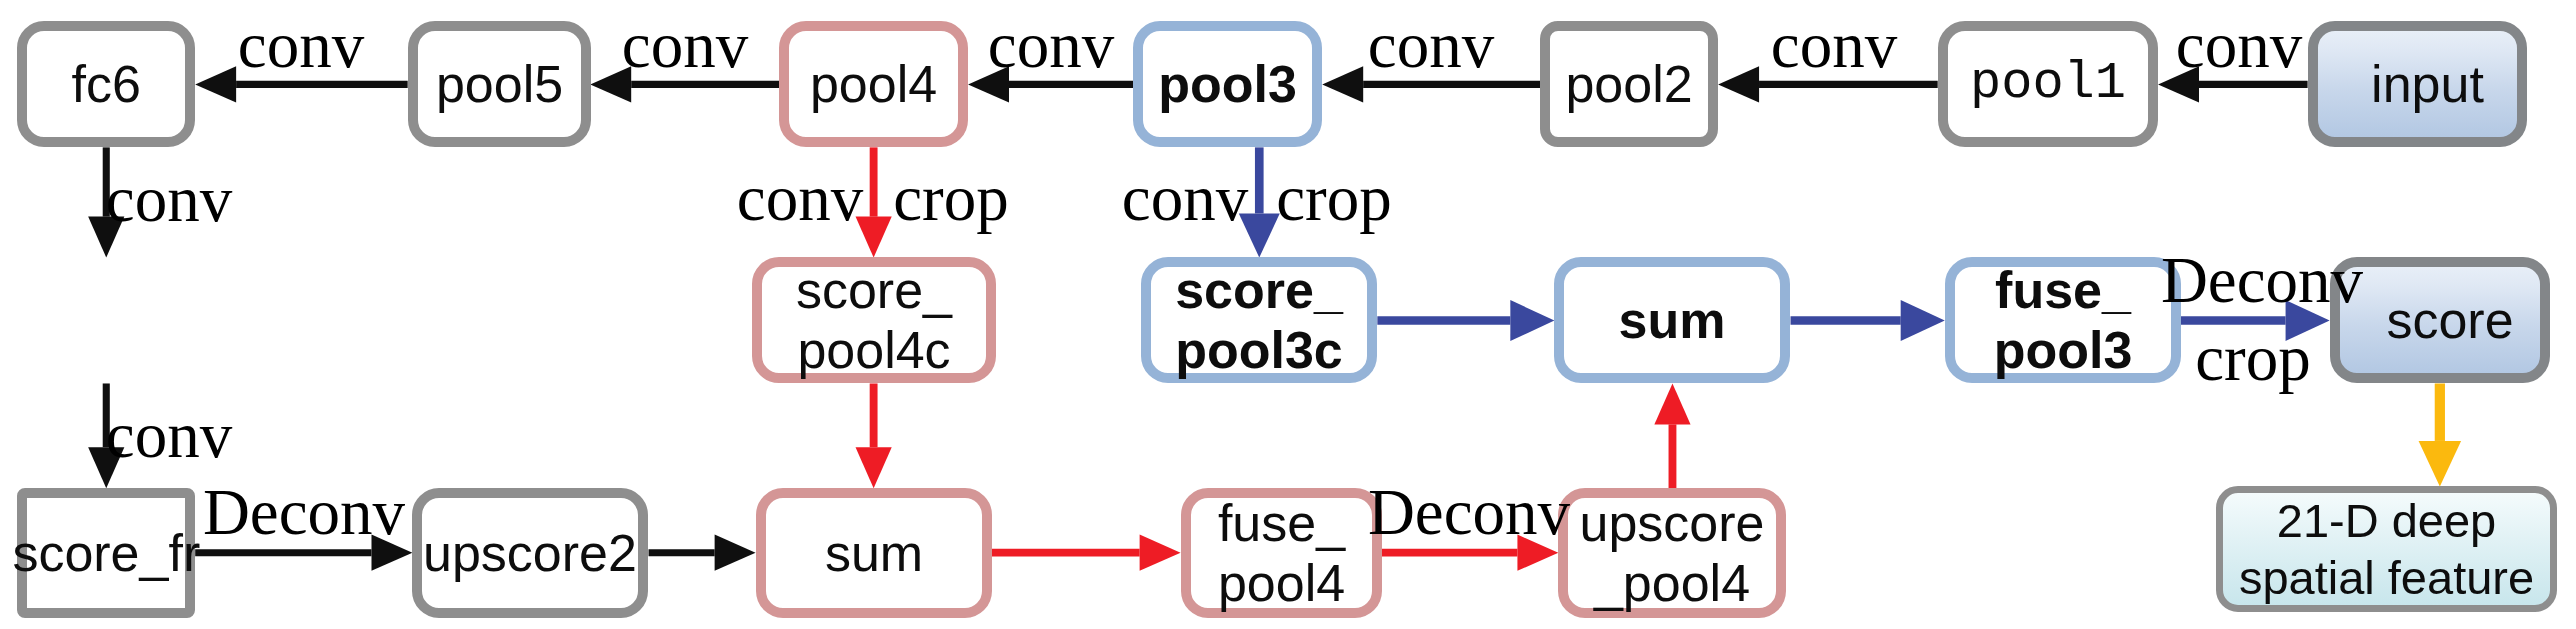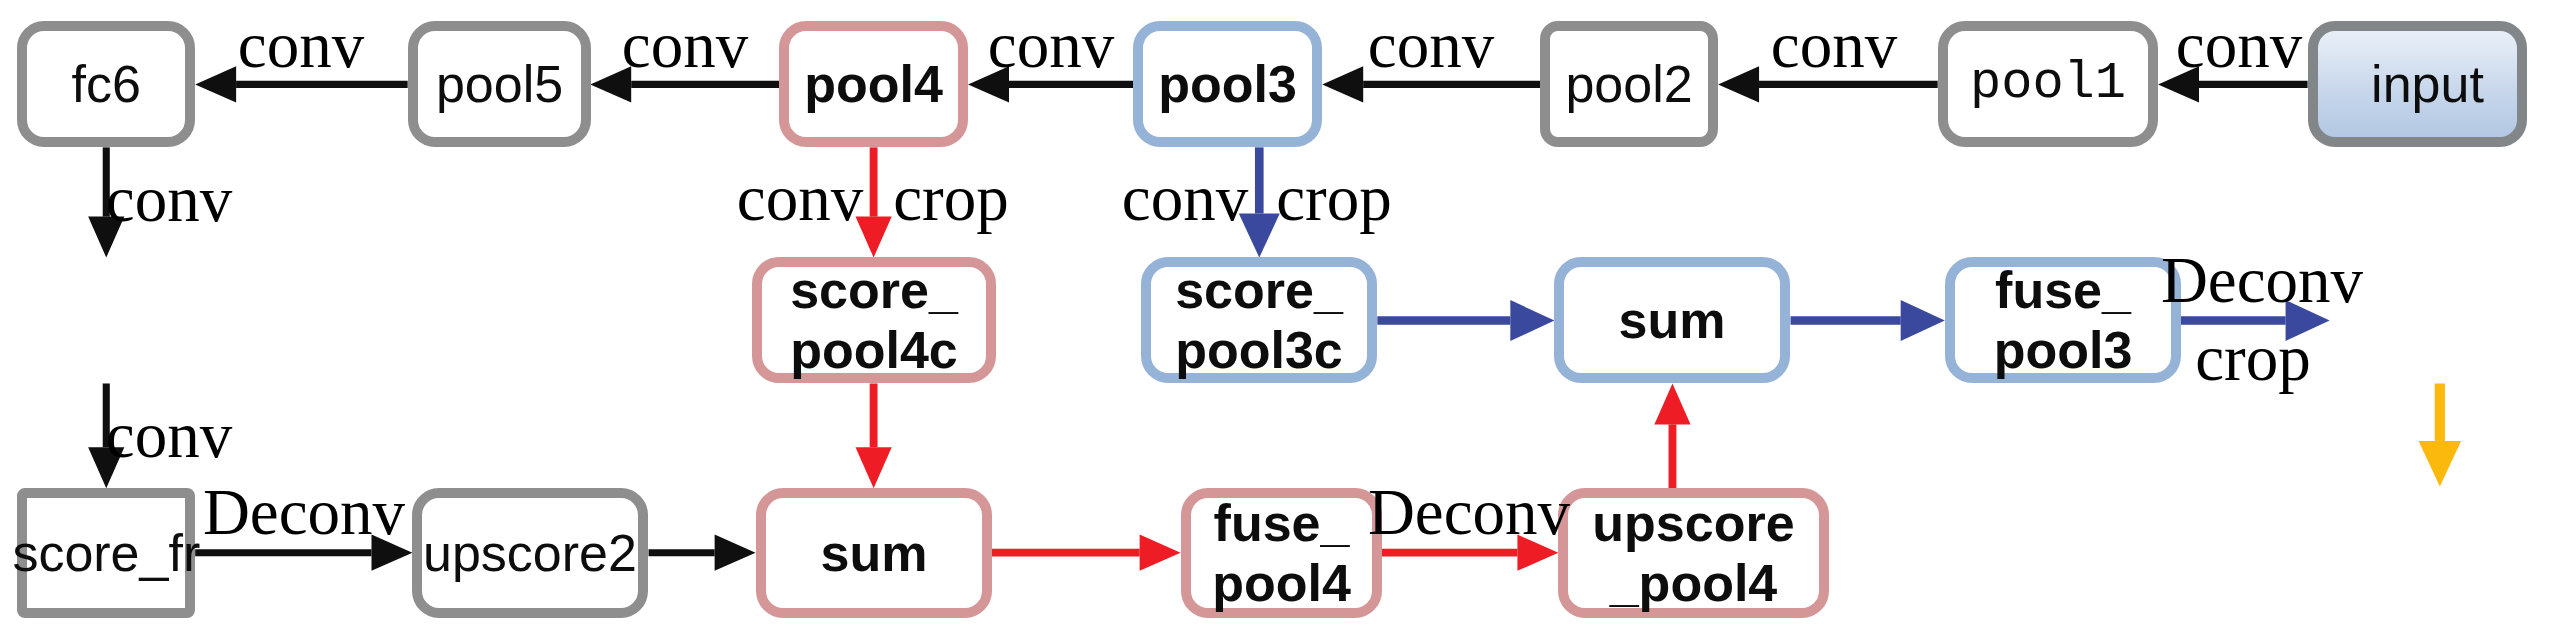--- a/index.html
+++ b/index.html
@@ -34,21 +34,21 @@
     text-align: center;
   }
   .node .node-label {
     font-size: 52px;
     line-height: 60px;
     color: #0d0d0d;
     white-space: pre-line;
     letter-spacing: 0px;
   }
   .node.style-gray        { border: 10.2px solid #8e8e8e; }
-  .node.style-pink        { border: 10.2px solid #d49696; font-weight: bold; }
+  .node.style-pink        { border: 10.2px solid #d49696; }
   .node.style-blue        { border: 10.2px solid #95b3d7; font-weight: bold; }
   .node.style-gray-bluefill {
     border: 10.2px solid #838689;
     background: linear-gradient(180deg, #e7eef7 0%, #dfe8f4 18%, #c8d7eb 55%, #b3c8e3 100%);
     padding-left: 20px;
   }
   .node.style-cyan-fill {
     border: 7px solid #8e8e8e;
     border-radius: 22px;
     background: linear-gradient(180deg, #f4fbfc 0%, #e2f2f5 40%, #c8e6ec 100%);
@@ -181,36 +181,43 @@
       <span class="node-label">score_
 pool3c</span>
     </div>
     <div class="node style-blue" style="left: 1554px; top: 257px; width: 236px; height: 126px;">
       <span class="node-label">sum</span>
     </div>
     <div class="node style-blue" style="left: 1945px; top: 257px; width: 236px; height: 126px;">
       <span class="node-label">fuse_
 pool3</span>
     </div>
+    <div class="node style-gray-bluefill" style="left: 2330px; top: 257px; width: 220px; height: 126px;">
+      <span class="node-label">score</span>
+    </div>
     <div class="node style-gray" style="left: 17.3px; top: 488px; width: 178px; height: 130px; border-radius: 8px;">
       <span class="node-label">score_fr</span>
     </div>
     <div class="node style-gray" style="left: 412px; top: 488px; width: 236px; height: 130px;">
       <span class="node-label">upscore2</span>
     </div>
     <div class="node style-pink" style="left: 756px; top: 488px; width: 236px; height: 130px;">
       <span class="node-label">sum</span>
     </div>
     <div class="node style-pink" style="left: 1181px; top: 488px; width: 201px; height: 130px;">
       <span class="node-label">fuse_
 pool4</span>
     </div>
-    <div class="node style-pink" style="left: 1558px; top: 488px; width: 271px; height: 130px;">
+    <div class="node style-pink" style="left: 1558px; top: 488px; width: 228px; height: 130px;">
       <span class="node-label">upscore
 _pool4</span>
+    </div>
+    <div class="node style-cyan-fill small-text" style="left: 2216px; top: 486px; width: 341px; height: 126px;">
+      <span class="node-label">21-D deep
+spatial feature</span>
     </div>
     <div class="edge-label" style="left: 2239px; top: 45px;">conv</div>
     <div class="edge-label" style="left: 1834px; top: 45px;">conv</div>
     <div class="edge-label" style="left: 1431px; top: 45px;">conv</div>
     <div class="edge-label" style="left: 1051px; top: 45px;">conv</div>
     <div class="edge-label" style="left: 685px; top: 45px;">conv</div>
     <div class="edge-label" style="left: 301px; top: 45px;">conv</div>
     <div class="edge-label" style="left: 169px; top: 199px;">conv</div>
     <div class="edge-label" style="left: 169px; top: 435px;">conv</div>
     <div class="edge-label" style="left: 304px; top: 512px;">Deconv</div>

